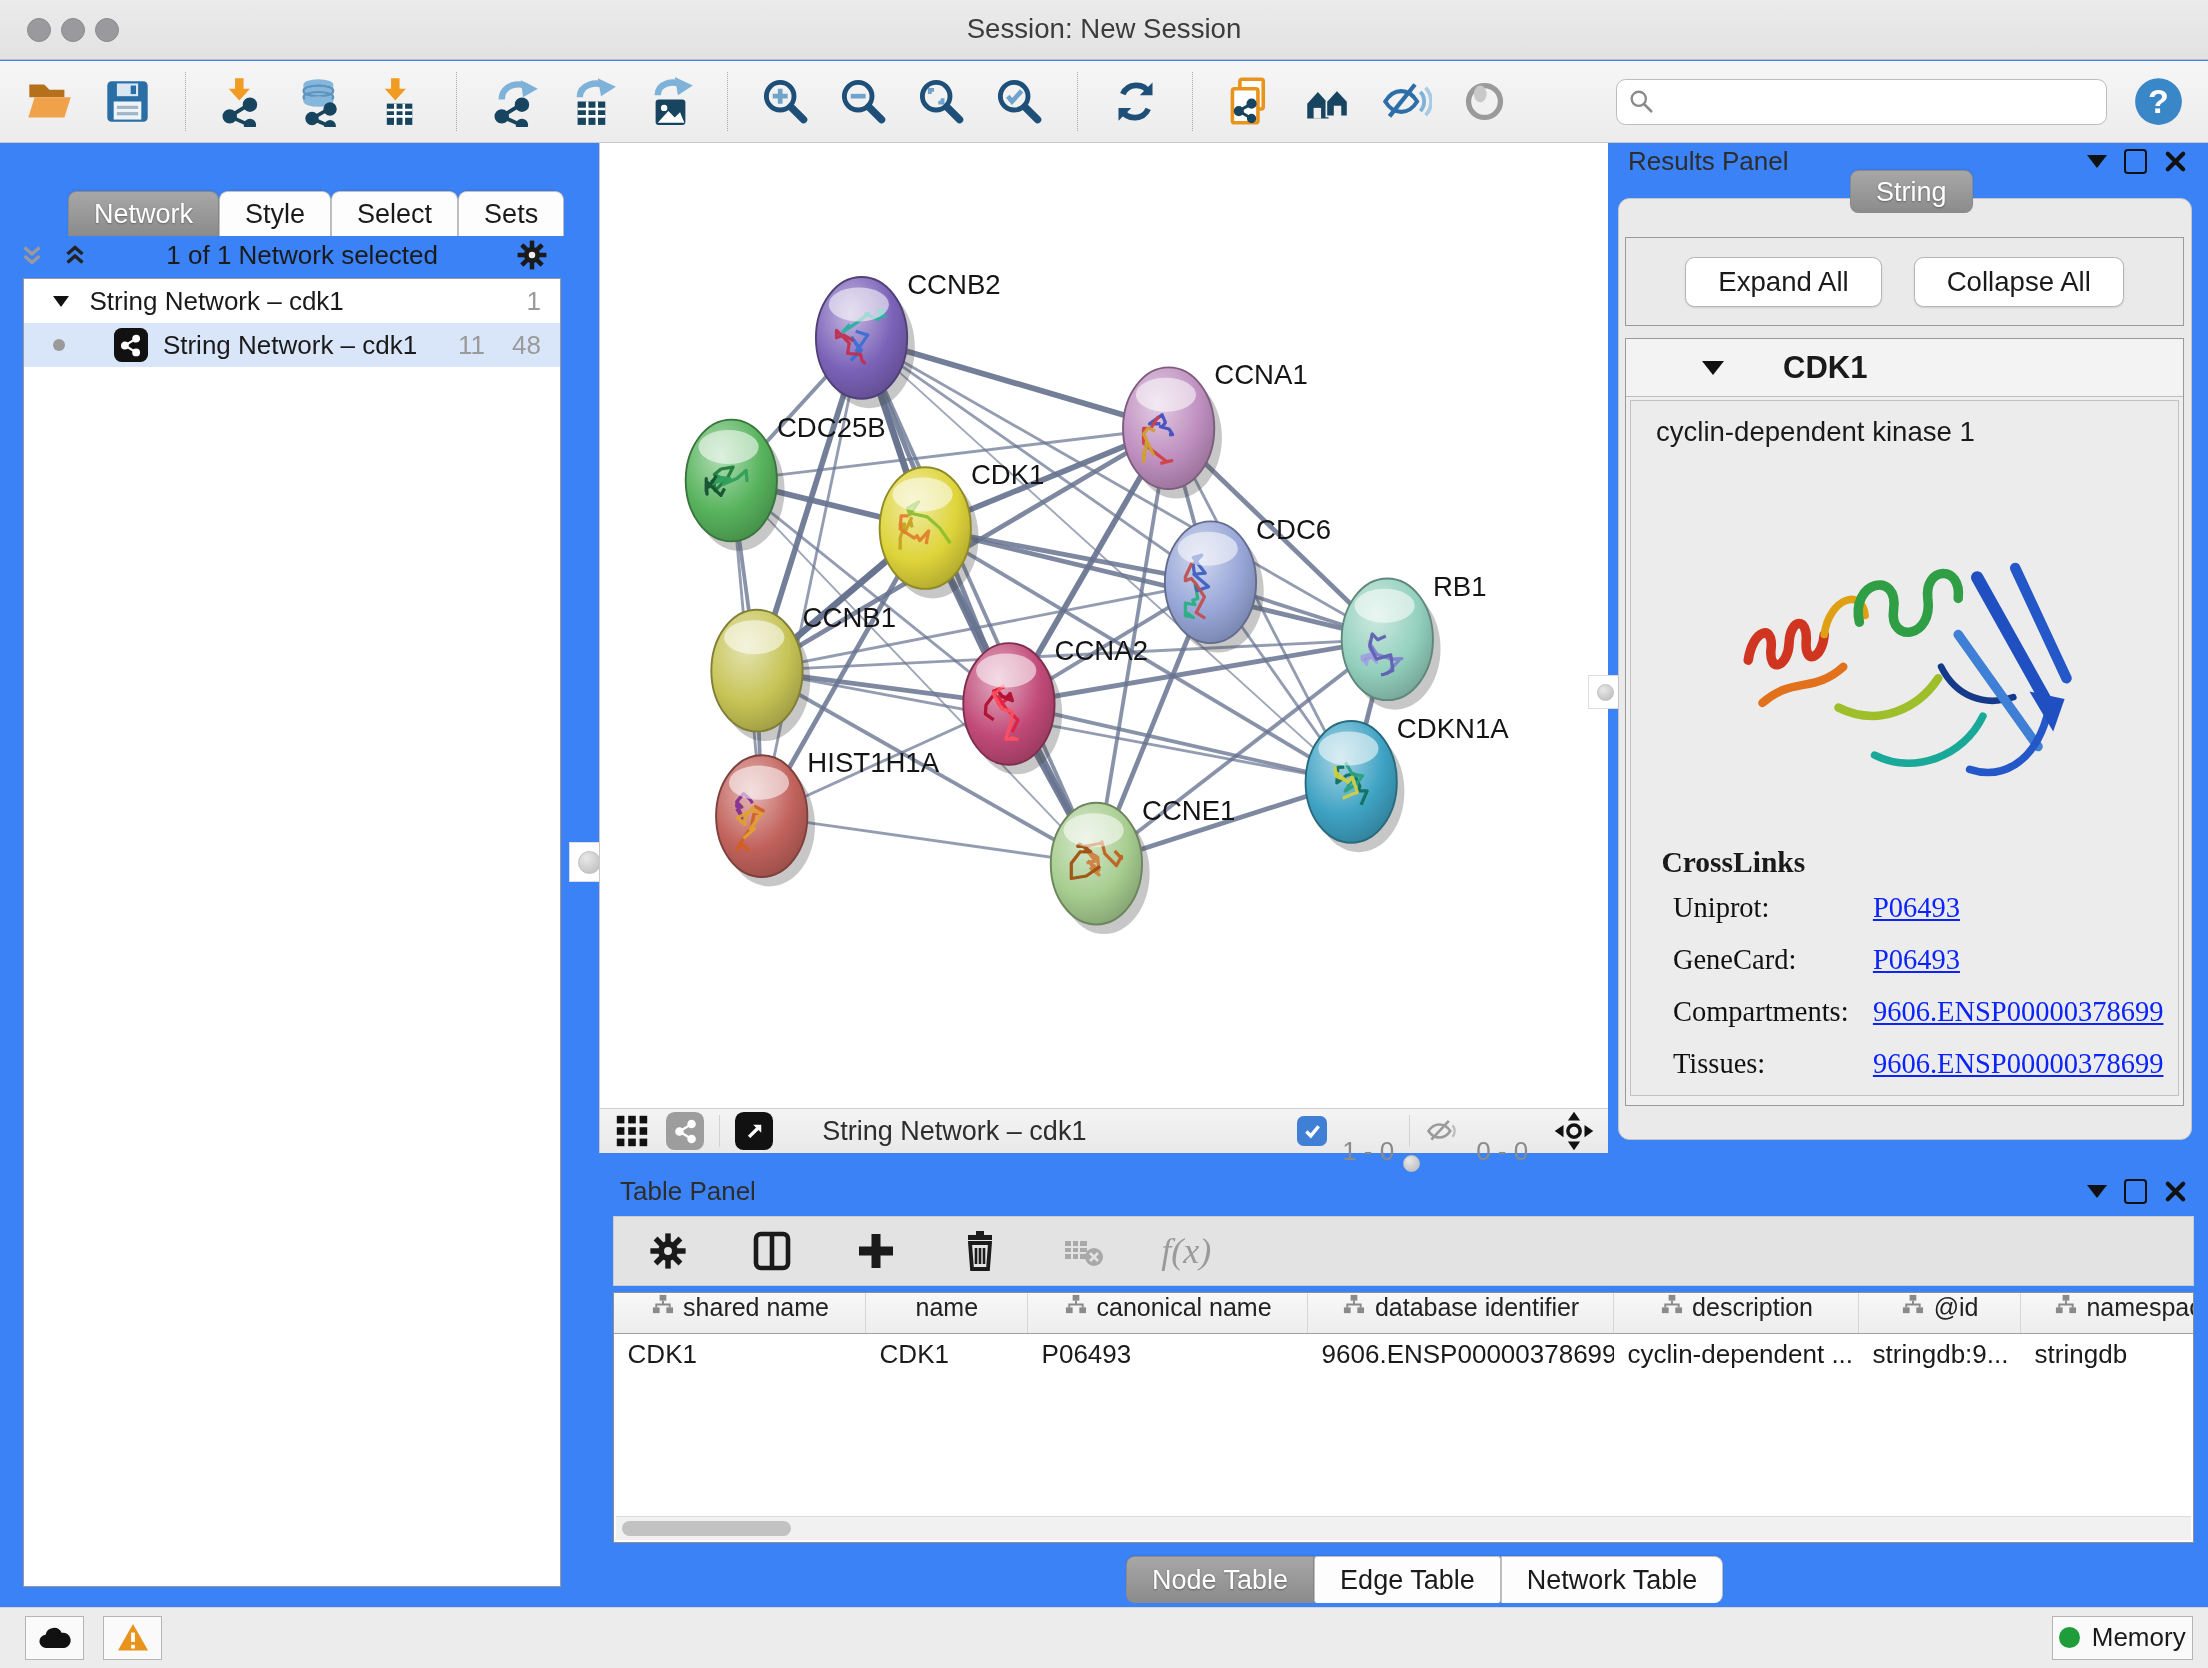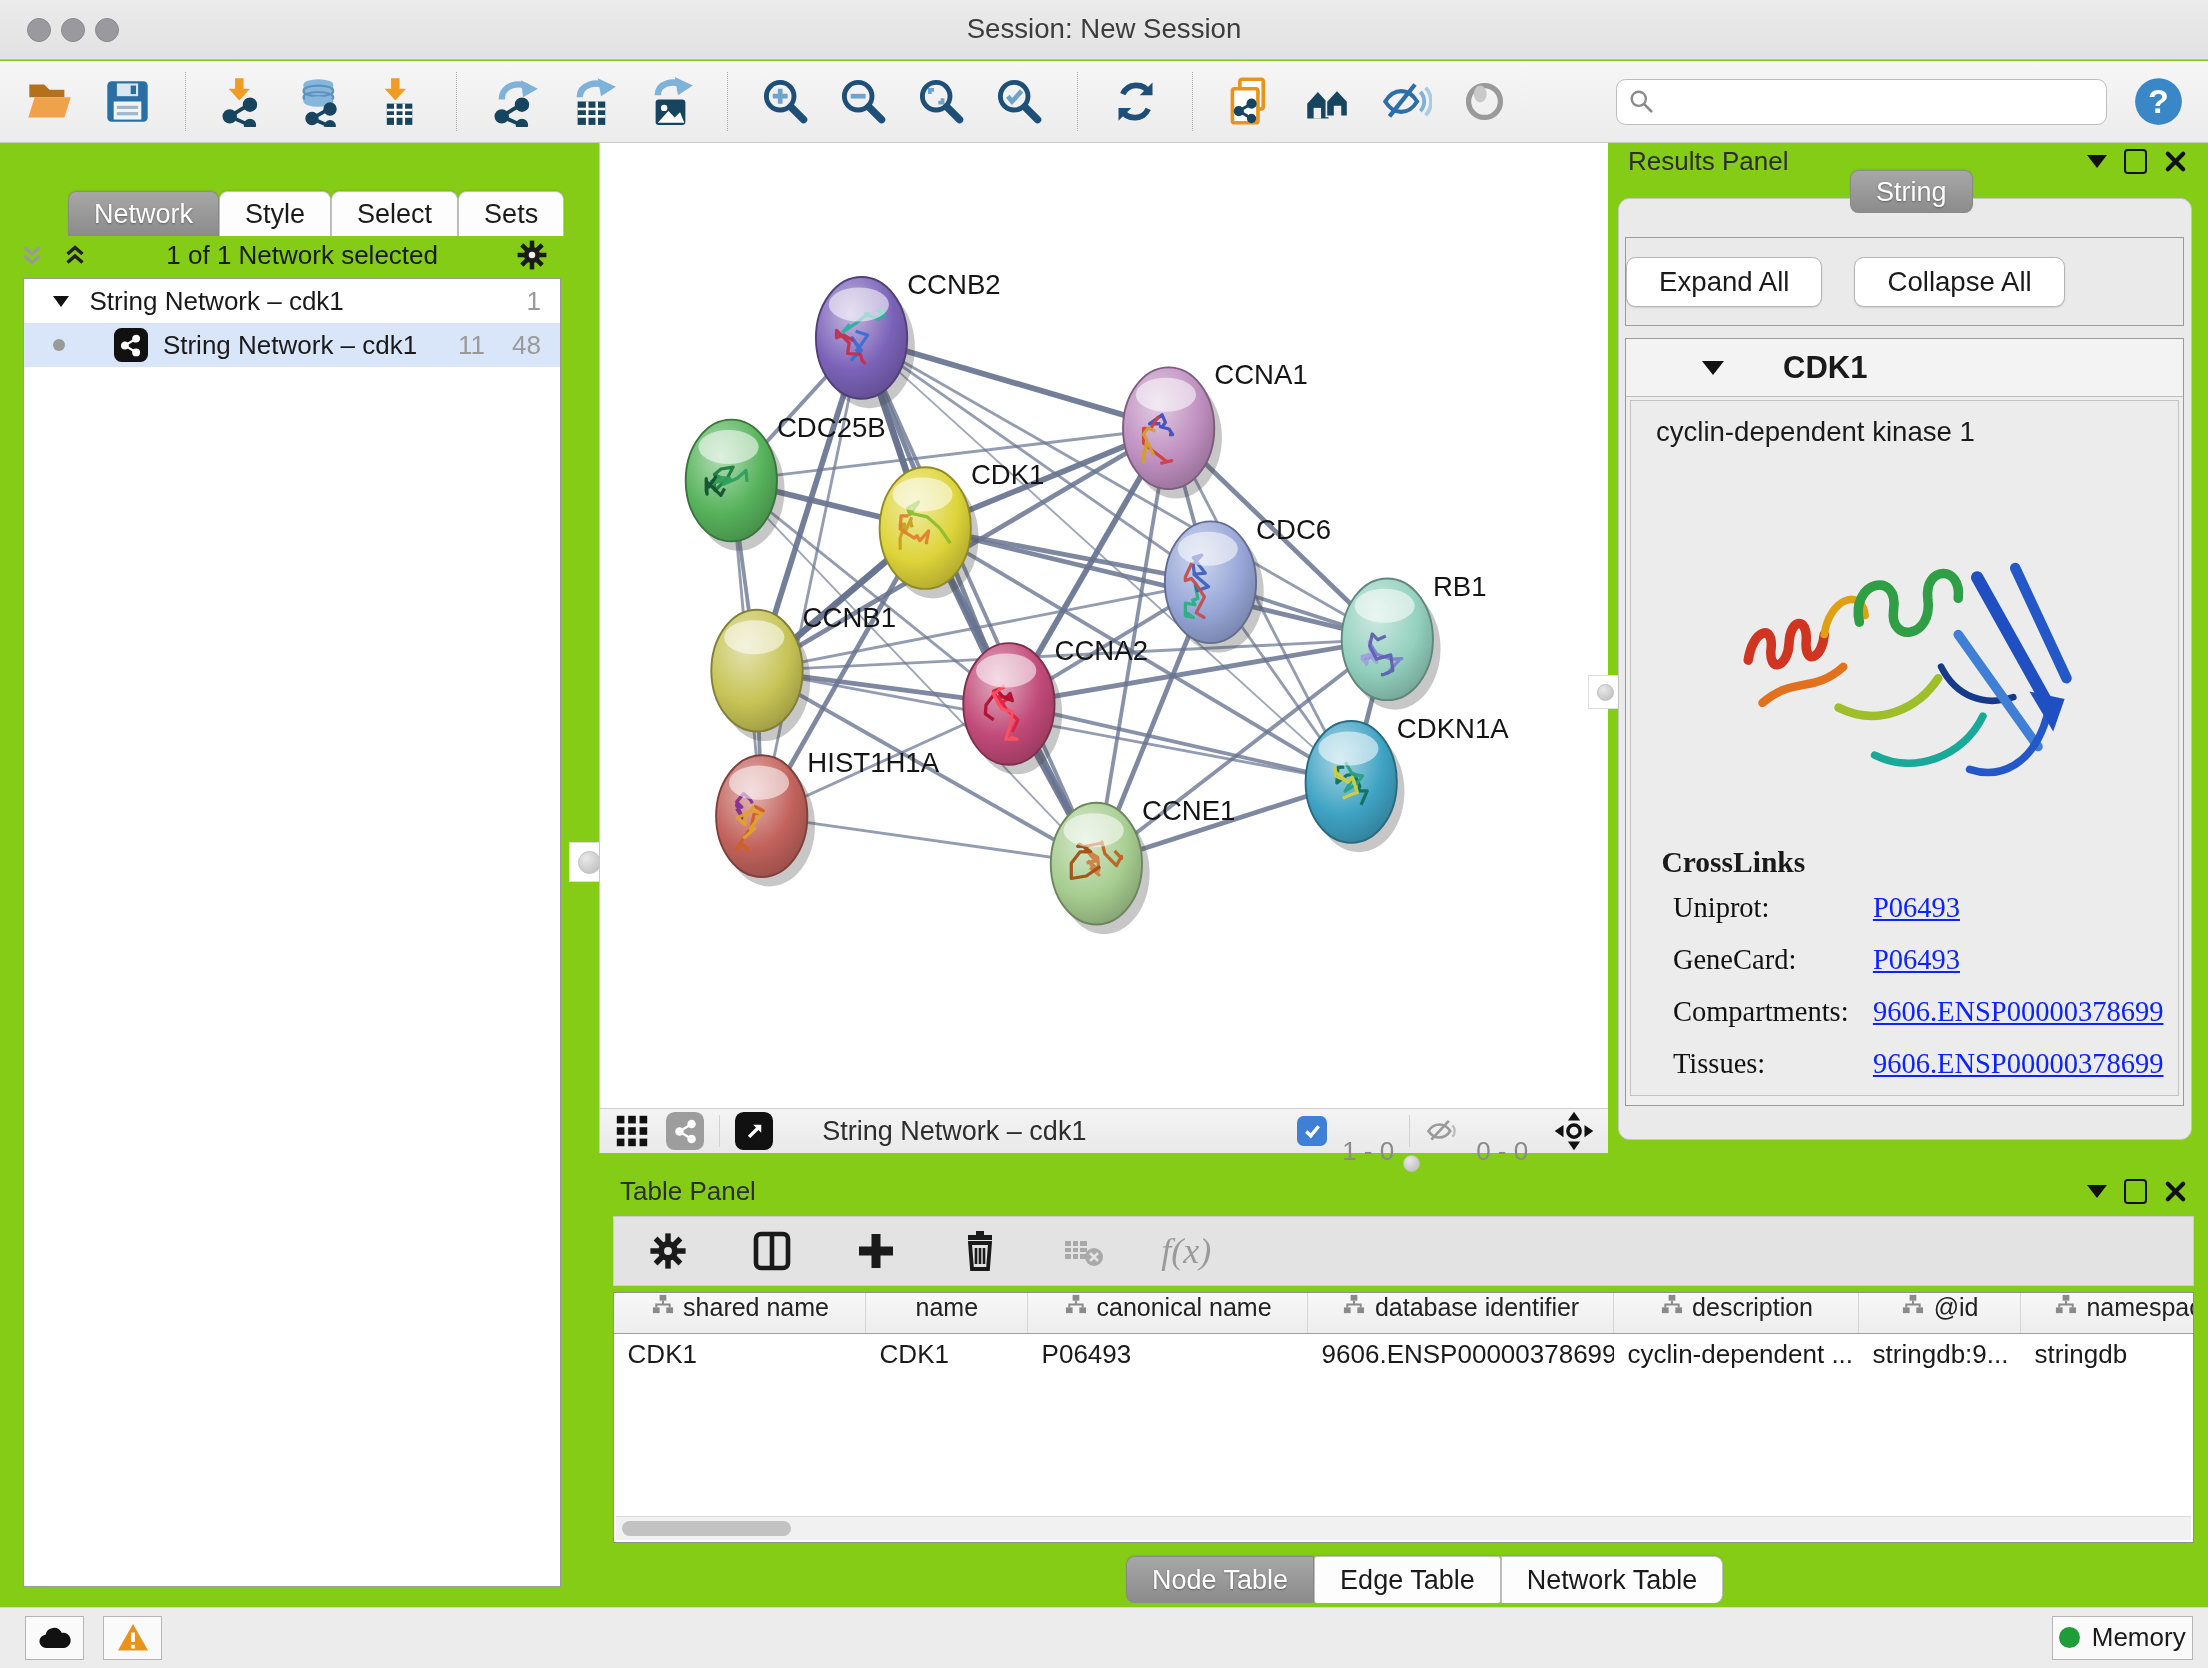--- a/index.html
+++ b/index.html
@@ -1,16 +1,16 @@
 <!DOCTYPE html>
 <html style="font-size:15px"><head>
 <meta charset="utf-8">
 <style>
   html,body{margin:0;padding:0;background:#d8d8d8;}
-  #app{position:relative;width:2208px;height:1668px;background:#84cc16;
+  #app{position:relative;width:2208px;height:1668px;background:#3b82f6;
        font-family:"Liberation Sans",sans-serif;overflow:hidden;color:#1a1a1a;}
   .abs{position:absolute;}
 
   
   .titlebar{left:0;top:0;width:2208px;height:59px;background:linear-gradient(#ebebeb,#e2e2e2);
             border-bottom:1.9px solid #bcbcbc;}
   .tl-dot{position:absolute;top:18px;width:22px;height:22px;border-radius:50%;
           background:#9a9a9e;border:1px solid #8a8a8e;}
   .win-title{position:absolute;left:0;right:0;top:13.3px;text-align:center;font-size:27.6px;color:#3c3c3c;}
 
@@ -61,21 +61,21 @@
   .nf-count{font-size:26px;color:#8a8a8a;margin-top:40px;}
   .badge{width:38px;height:38px;border-radius:8.6px;display:flex;align-items:center;justify-content:center;}
 
   
   #results-panel{left:1607px;top:143px;width:601px;height:1010px;}
   #rp-header{position:absolute;left:0;top:3.8px;width:100%;height:28.5px;display:flex;align-items:center;padding:0 21px;box-sizing:border-box;}
   #rp-tab{position:absolute;left:243px;top:27px;z-index:2;}
   #rp-container{position:absolute;left:11.4px;top:55px;width:574px;height:942px;background:#eaeaea;
                 border:1.9px solid #c6c6c6;border-radius:11.4px;box-sizing:border-box;}
   #rp-boxA{position:absolute;left:5.7px;top:38px;width:559px;height:89px;border:1.9px solid #9a9a9a;box-sizing:border-box;
-           display:flex;align-items:center;gap:32px;}
+           display:flex;align-items:center;justify-content:center;gap:32px;}
   .rp-btn{height:48px;padding:0 32px;background:#fff;border:1.9px solid #b5b5b5;border-radius:9.5px;
           font-size:27.6px;display:flex;align-items:center;box-shadow:0 1px 1.9px rgba(0,0,0,.12);}
   #rp-boxB{position:absolute;left:5.7px;top:139px;width:559px;height:768px;border:1.9px solid #9a9a9a;box-sizing:border-box;background:#efefef;}
   #rp-gene-row{height:57px;display:flex;align-items:center;border-bottom:1.9px solid #bdbdbd;background:#f3f3f3;}
   #rp-gene-row .tri-down{margin-left:76px;border-left-width:11.4px;border-right-width:11.4px;border-top-width:14.3px;}
   #rp-gene-name{font-size:31px;font-weight:bold;margin-left:59px;}
   #rp-content{position:absolute;left:3.8px;top:61px;right:3.8px;bottom:9.5px;background:#ececec;border:1px solid #c2c2c2;overflow:hidden;}
   #rp-desc{font-size:27.6px;margin:15px 0 0 25px;}
   #protein-svg{display:block;margin:17px auto 0 auto;}
   #crosslinks{margin:4px 0 0 42px;font-family:"Liberation Serif",serif;}

